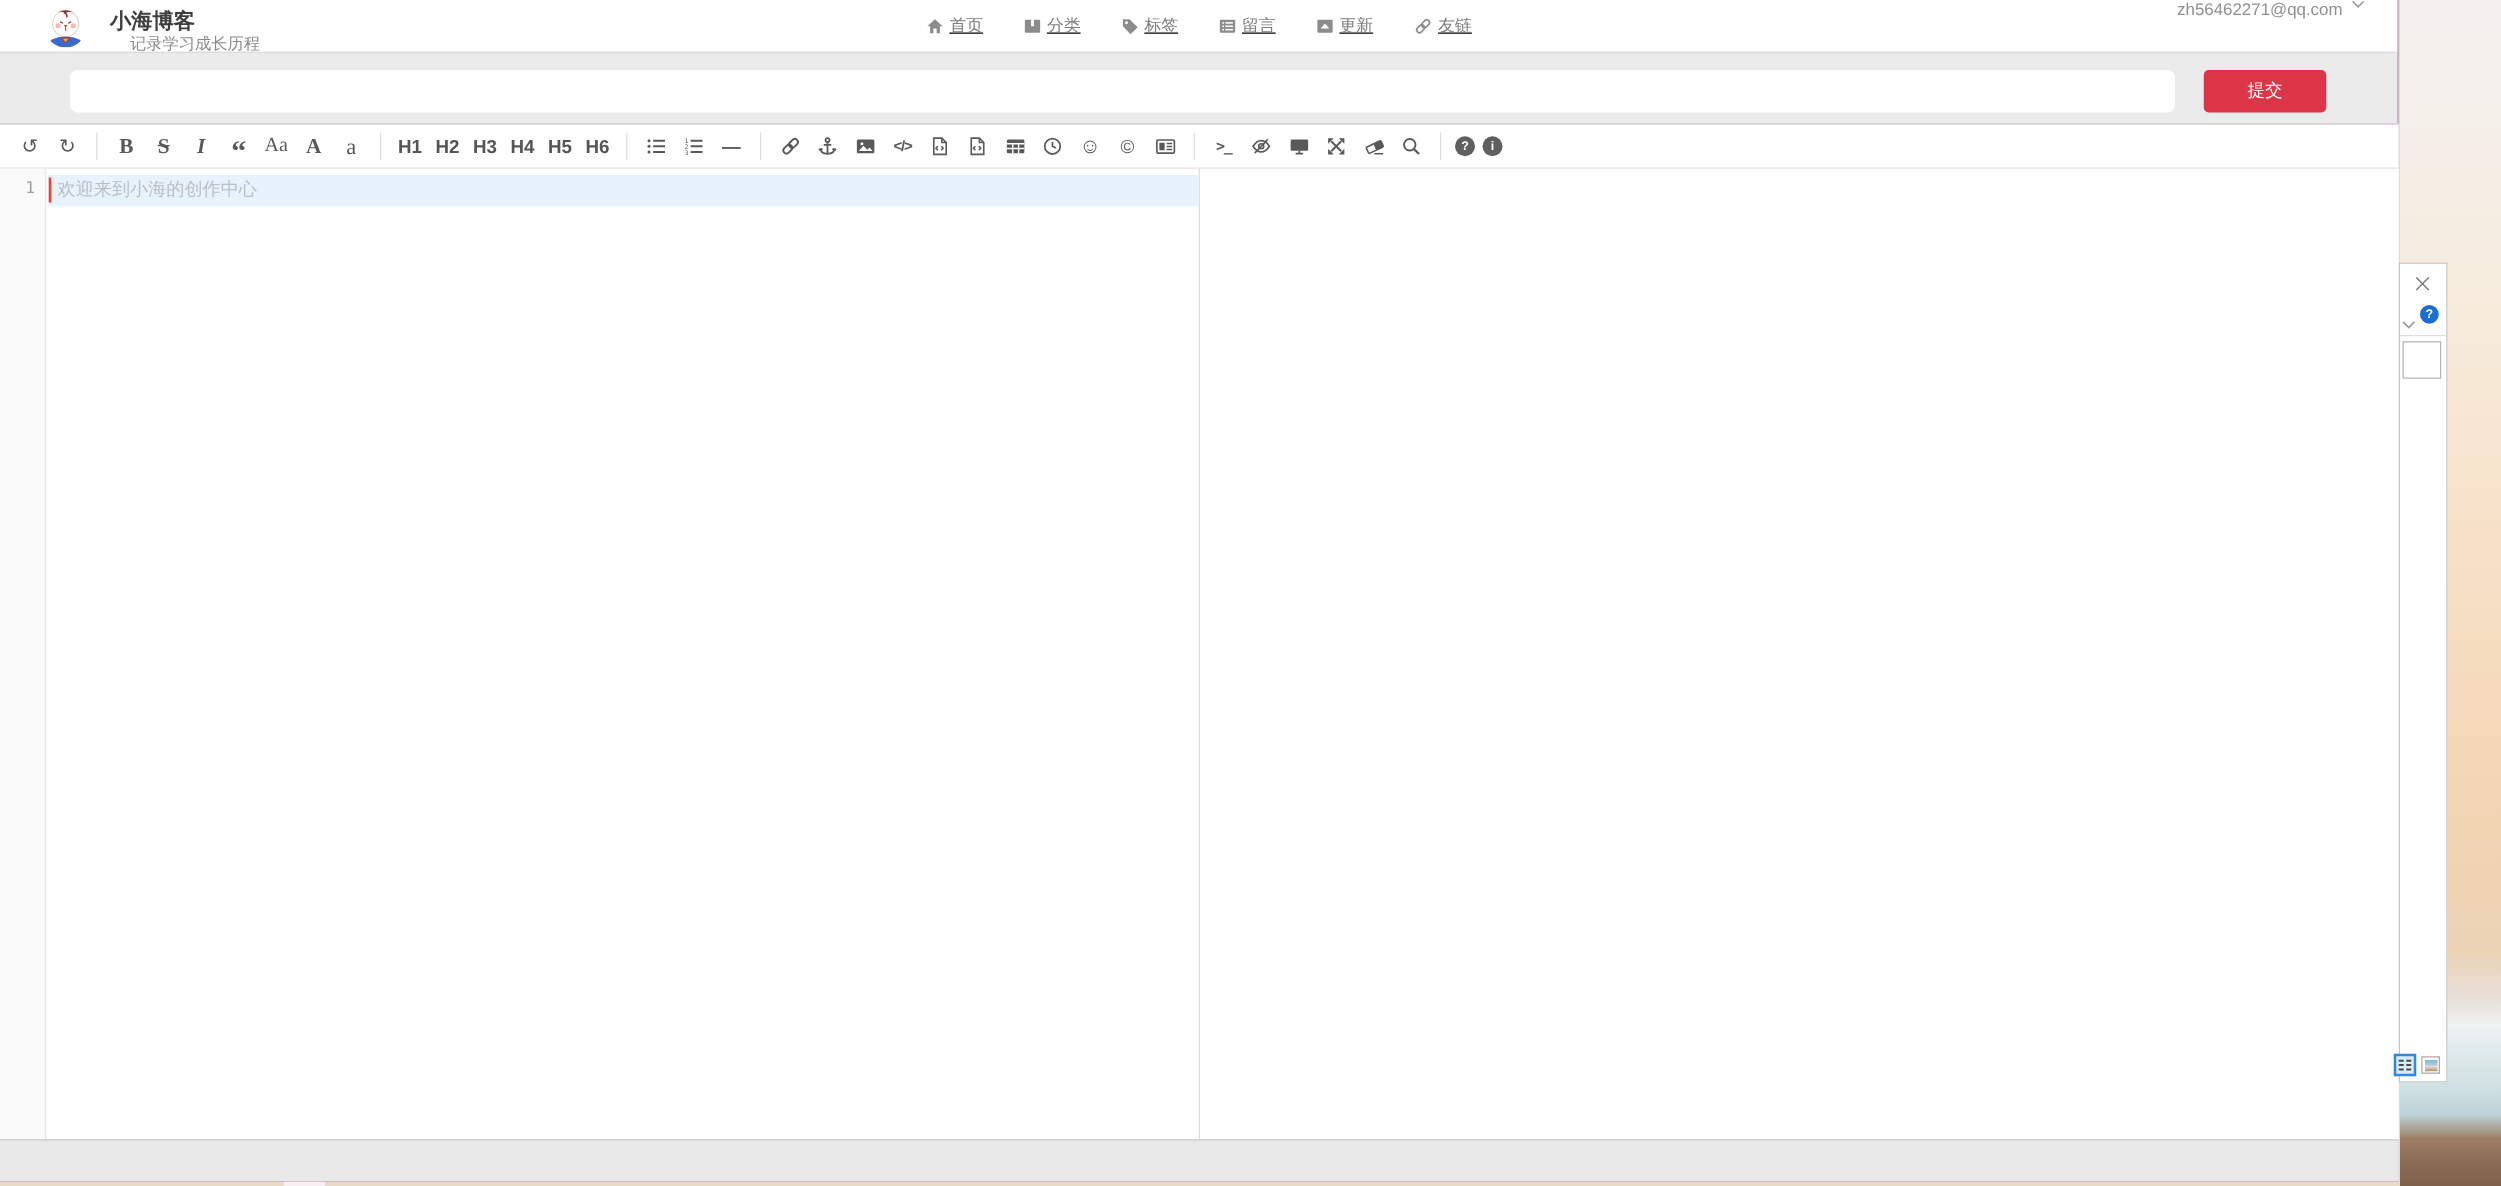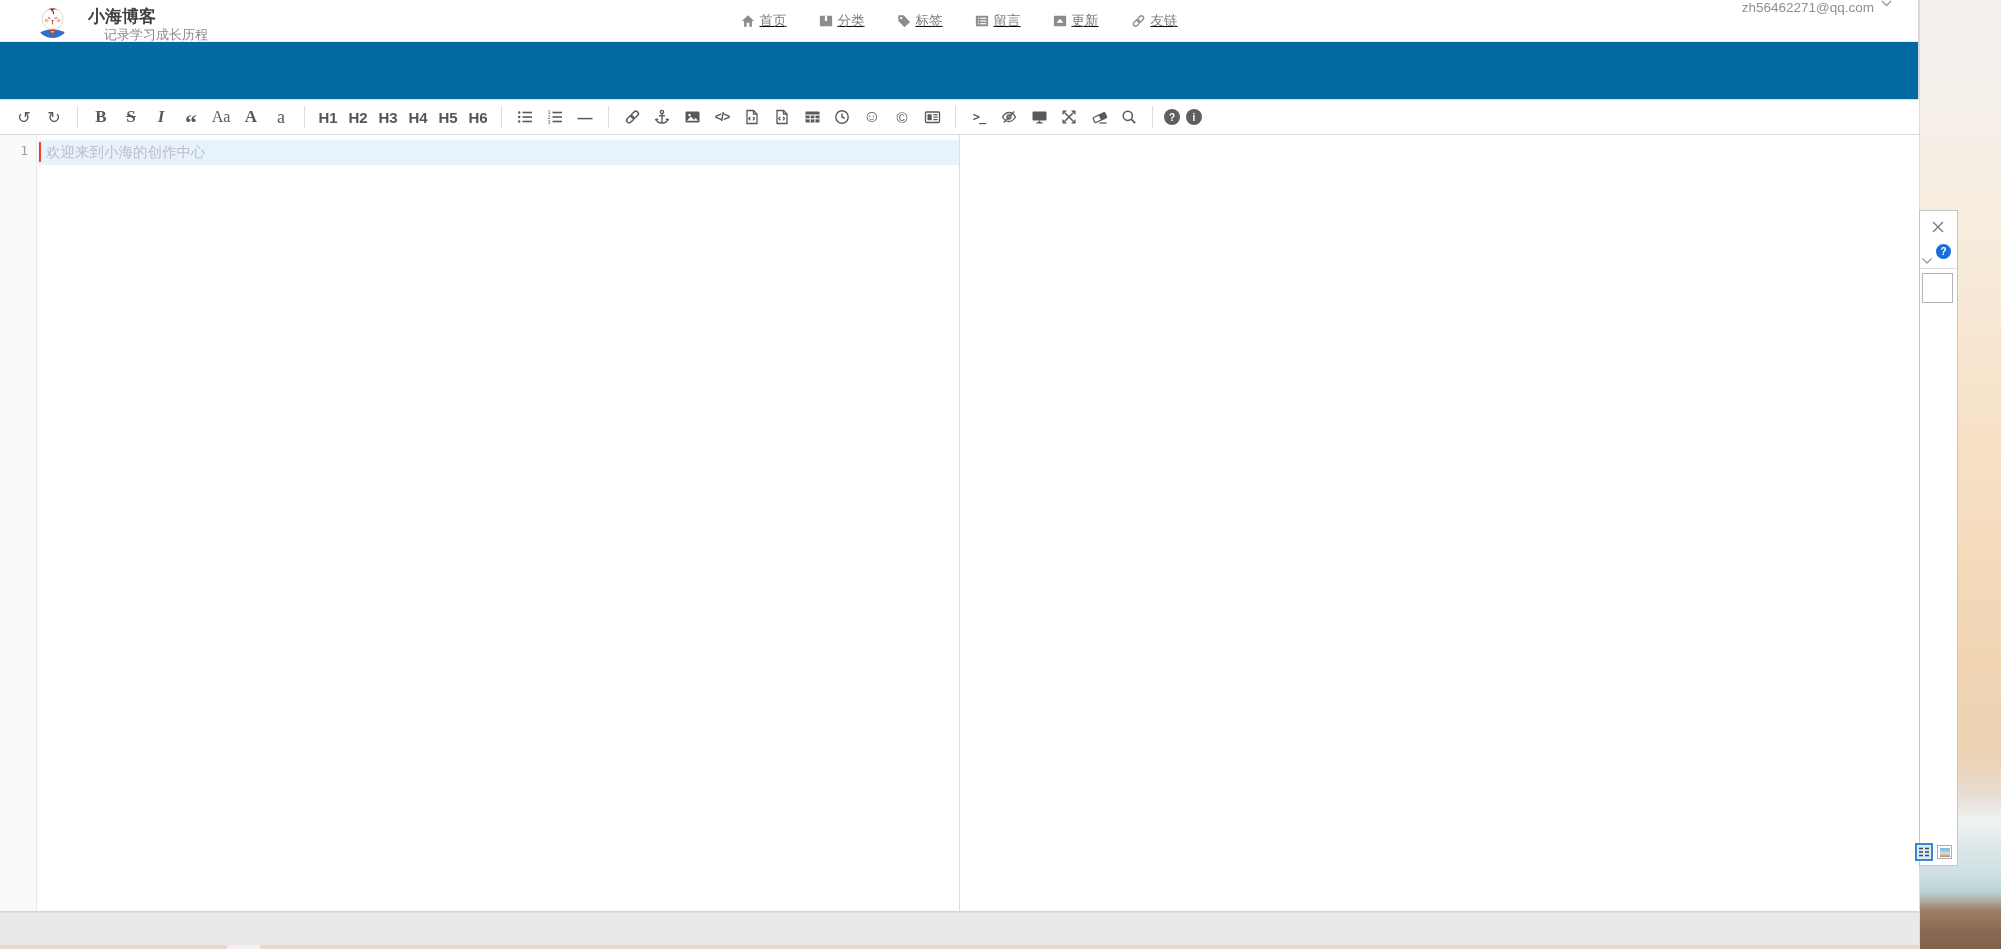--- a/index.html
+++ b/index.html
@@ -6,21 +6,21 @@
   html,body { width:2001px; height:949px; }
   body { font-family: "Liberation Sans", "DejaVu Sans", sans-serif; }
   #app { position:relative; width:2001px; height:949px; background:#e9d9c7; overflow:hidden; }
 
   
   .photo-strip { position:absolute; left:1920px; top:0; width:81px; height:949px;
     background:linear-gradient(180deg,#f3f1ef 0%,#f5efe8 12%,#f7ecdd 25%,#f7e3cb 42%,#f5dbbc 58%,#f1d5b3 70%,#ecd3b4 80%,#e8ded6 84%,#eef3f2 86.5%,#dde9ea 89%,#cfdfe2 92%,#bcd2d6 94%,#9d7d64 96%,#8a6a53 98%,#7f614b 100%); }
   .pink-sliver { position:absolute; left:227px; top:945px; width:33px; height:4px; background:#f7eff1; }
 
   
-  .main { position:absolute; left:0; top:0; width:1919px; height:945px; background:#0369a1; border-right:1px solid #d9d9d9; }
+  .main { position:absolute; left:0; top:0; width:1919px; height:945px; background:#701a75; border-right:1px solid #d9d9d9; }
 
   
   .topbar { position:absolute; left:0; top:0; width:100%; height:42px; background:#fff; border-bottom:1px solid #f0f0f0; }
   .logo { position:absolute; left:36px; top:5px; width:33px; height:33px; border-radius:50%; overflow:hidden; }
   .site-title { position:absolute; left:88px; top:5px; font-size:17px; font-weight:700; color:#3f3f3f; }
   .site-sub { position:absolute; left:104px; top:26px; font-size:13px; color:#8a8a8a; }
   .nav { position:absolute; left:0; right:0; top:0; height:42px; display:flex; justify-content:center; align-items:center; gap:32px;text-decoration:underline; }
   .nav-item { display:flex; align-items:center; gap:5px; color:#7d7d7d; font-size:13.5px; cursor:pointer; }
   .nav-item svg { display:block; }
   .user { position:absolute; right:26px; top:0; height:42px; display:flex; align-items:flex-start; gap:7px; color:#8f8f8f; font-size:13.5px; cursor:pointer; }
@@ -155,20 +155,24 @@
       </div>
 
       <div class="user">
         <span>zh56462271@qq.com</span>
         <svg width="11" height="7" viewBox="0 0 11 7">
             <polyline points="1,1 5.5,5.5 10,1" fill="none" stroke="#9a9a9a" stroke-width="1.3"></polyline>
           </svg>
       </div>
     </div>
 
+    <div class="composer">
+      <input class="title-input" type="text" placeholder="" style="">
+      <button class="submit-btn">提交</button>
+    </div>
 
     <div class="md-container">
       <div class="md-toolbar">
         <span class="tb">↺</span>
         <span class="tb">↻</span>
         <span class="sep"></span>
         <span class="tb g-serif">B</span>
         <span class="tb g-serif g-strike">S</span>
         <span class="tb g-serif g-italic">I</span>
         <span class="tb g-serif g-quote">“</span>

